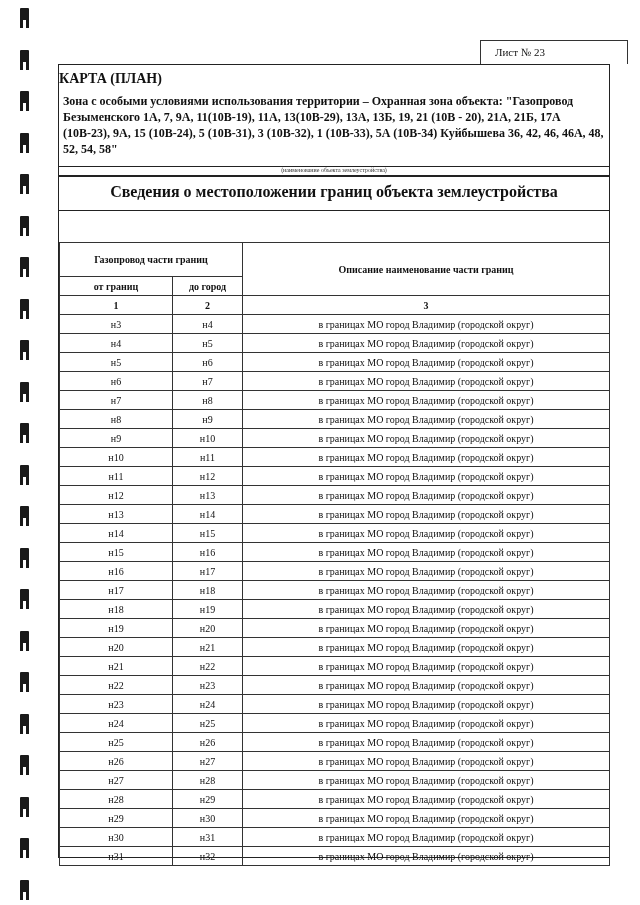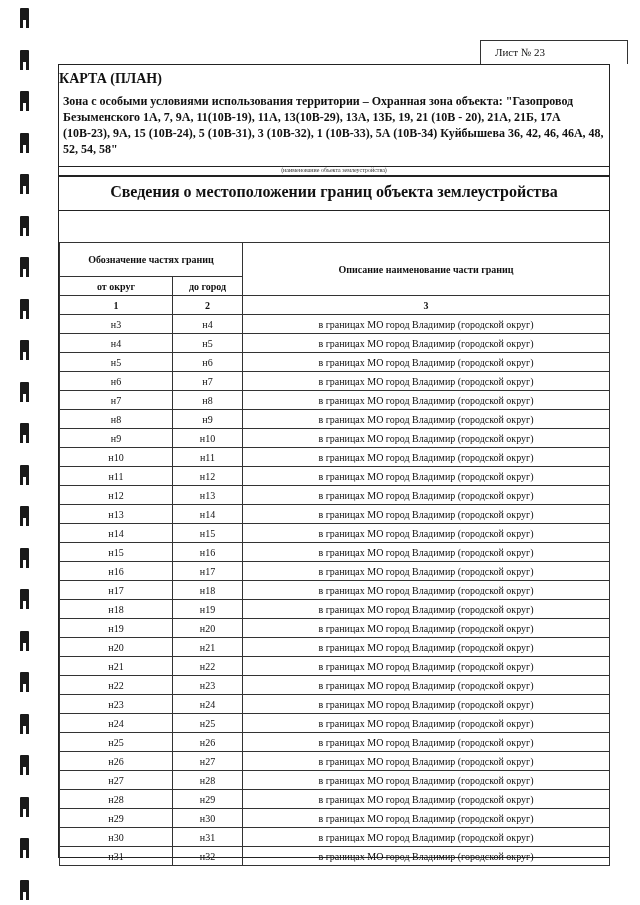--- a/index.html
+++ b/index.html
@@ -116,25 +116,25 @@
   <div class="hline" style="top:145px"></div>
 
   <table>
     <colgroup>
         <col class="col1">
         <col class="col2">
         <col class="col3">
       </colgroup>
     <thead>
       <tr class="hdr-top">
-        <th colspan="2">Обозначение частях границ</th>
+        <th colspan="2">Газопровод части границ</th>
         <th rowspan="2">Описание наименование части границ</th>
       </tr>
       <tr class="hdr-sub">
-        <th>от округ</th>
+        <th>от границ</th>
         <th>до город</th>
       </tr>
       <tr>
         <th>1</th>
         <th>2</th>
         <th>3</th>
       </tr>
     </thead>
     <tbody id="rows">
         <tr>

